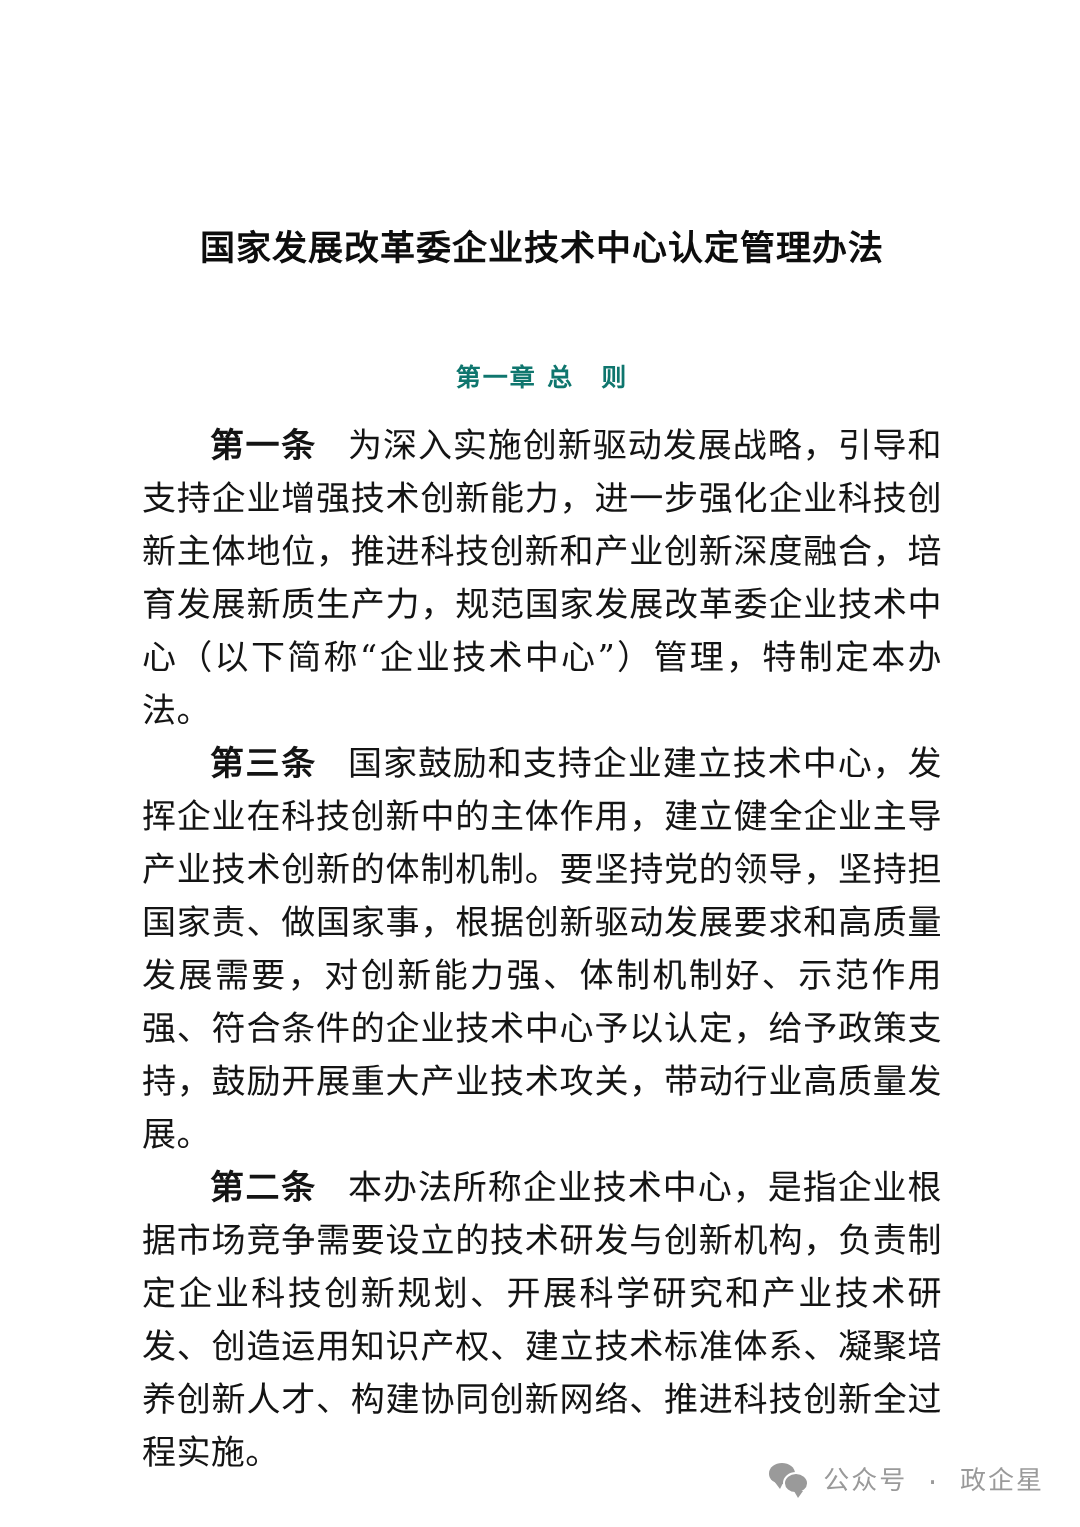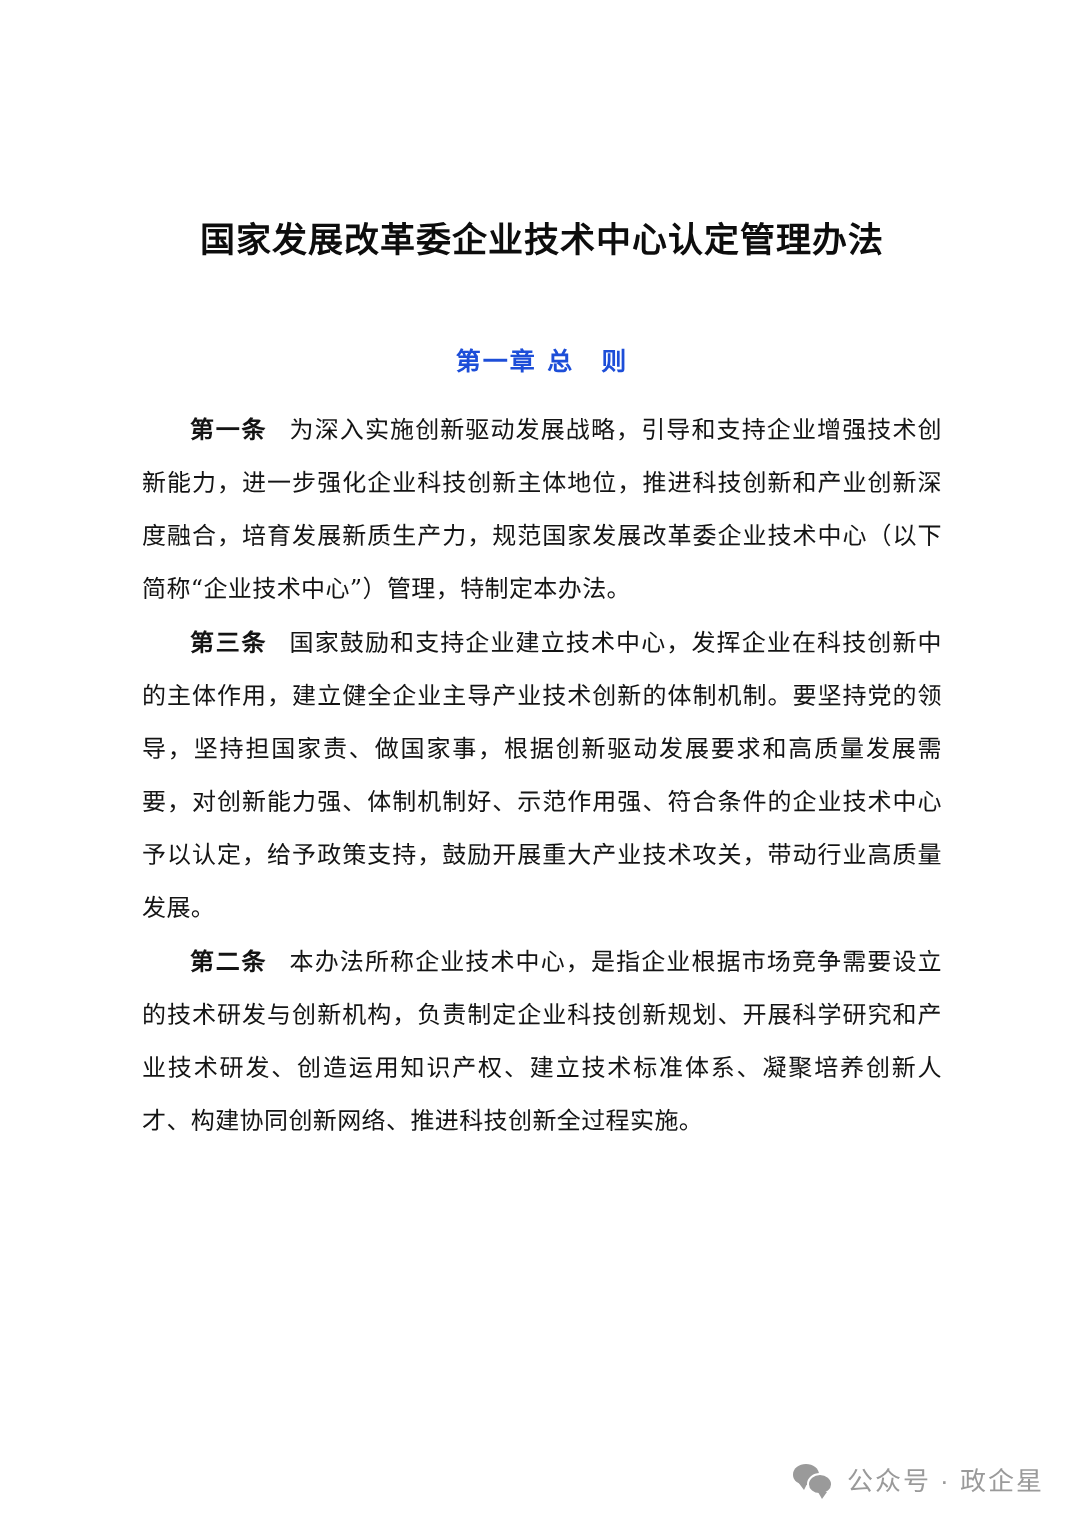--- a/index.html
+++ b/index.html
@@ -17,43 +17,43 @@
     color: #111111;
   }
   .doc-body {
     position: absolute;
     left: 142px;
     top: 0;
     width: 800px;
     height: 1527px;
   }
   .doc-title {
-    margin: 4px;
+    margin: 12px;
     padding-top: 212px;
     font-size: 35px;
     font-weight: bold;
     text-align: center;
     letter-spacing: 1px;
     color: #0d0d0d;
     line-height: 1.35;
   }
   .chapter-heading {
     margin: 0;
     padding-top: 74px;
     font-size: 25px;
     font-weight: bold;
     text-align: center;
     letter-spacing: 2px;
-    color: #1d4ed8;
+    color: #0f766e;
   }
   .articles {
     margin-top: 26px;
   }
   .article {
-    font-size: 24px;
+    font-size: 34px;
     line-height: 53px;
     text-align: justify;
     text-justify: inter-ideograph;
     text-indent: 2em;
     margin: 0;
     letter-spacing: 0.4px;
     color: #141414;
   }
   .article .label {
     font-weight: bold;
@@ -64,21 +64,21 @@
     width: 0.9em;
   }
   .watermark {
     position: absolute;
     right: 36px;
     bottom: 30px;
     display: flex;
     align-items: center;
     gap: 14px;
     color: #9a9a9a;
-    font-family: Liberation Sans, sans-serif;
+    font-family: Liberation Mono, monospace;
     font-size: 26px;
     letter-spacing: 2px;
   }
   .wechat-badge {
     width: 40px;
     height: 34px;
     position: relative;
     display: inline-block;
   }
   .wechat-badge .b1 {

